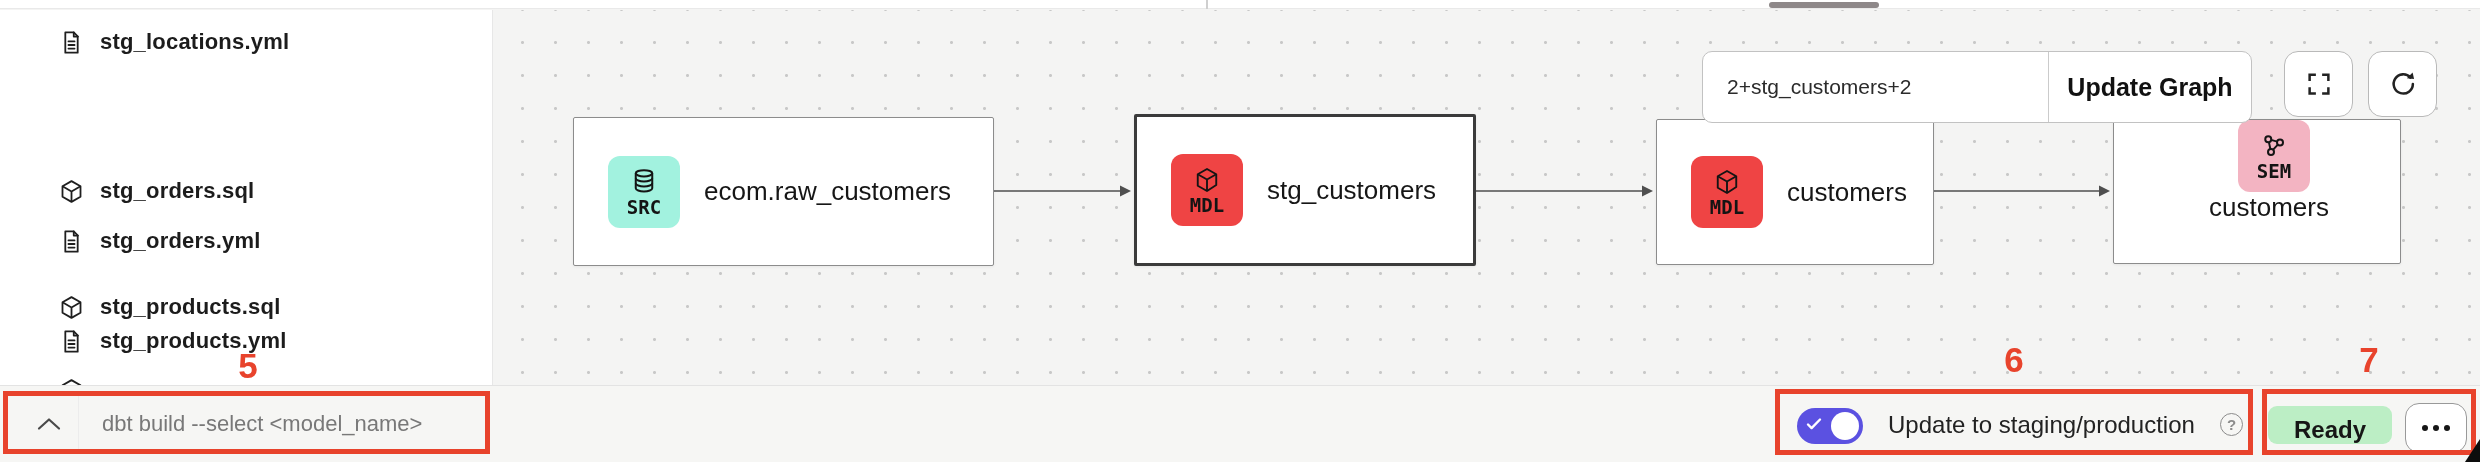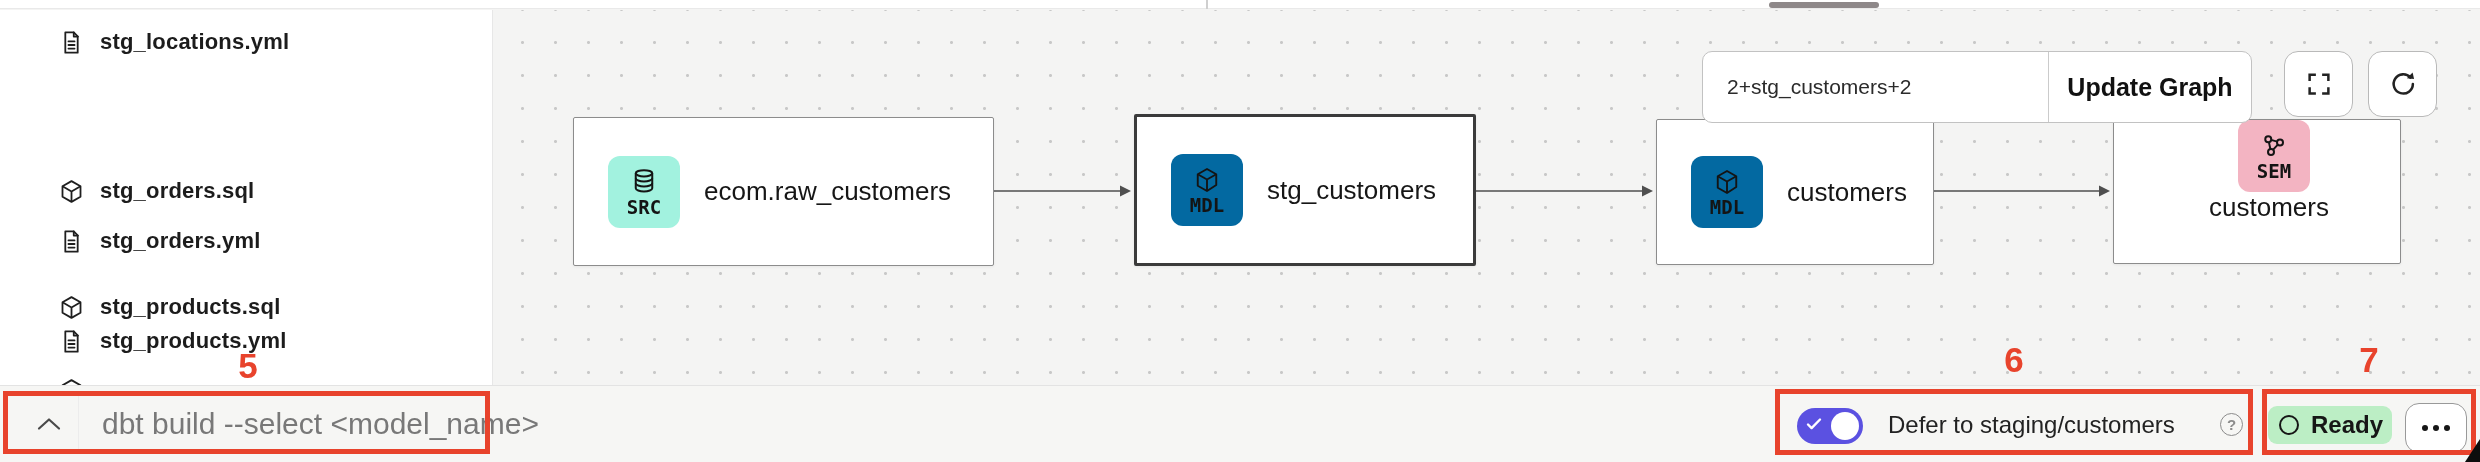--- a/index.html
+++ b/index.html
@@ -30,21 +30,21 @@
     background-image:radial-gradient(circle, #c8c8c8 1.3px, transparent 1.6px);
     background-size:33px 33px; background-position:12px 16px; z-index:1; }
   .edges { position:absolute; left:0; top:0; width:1986px; height:375px; }
 
   .node { position:absolute; background:#fff; border:1.5px solid #8c8c8c; border-radius:2px;
     display:flex; align-items:center; box-shadow:0 1px 3px rgba(0,0,0,0.06); cursor:pointer; }
   .node.selected { border:3px solid #3b3b3b; }
   .badge { width:72px; height:72px; border-radius:12px; margin-left:34px; display:flex;
     flex-direction:column; align-items:center; justify-content:center; gap:1px; flex:none; }
   .badge.src { background:#A2F2DF; }
-  .badge.mdl { background:#0369a1; }
+  .badge.mdl { background:#ef4444; }
   .badge.sem { background:#F3B4C2; }
   .badge .blabel { font-family:"DejaVu Sans Mono", monospace; font-size:19px; font-weight:600;
     color:#141414; line-height:1; }
   .node .nlabel { margin-left:24px; font-size:26px; font-weight:500; color:#161616; }
 
   .node1 { left:79px;  top:107px; width:421px; height:149px; }
   .node2 { left:640px; top:104px; width:342px; height:152px; }
   .node3 { left:1162px;top:109px; width:278px; height:146px; }
   .node4 { left:1619px;top:109px; width:288px; height:145px;flex-direction:column; }
 
@@ -63,38 +63,38 @@
   .fullscreen-btn { left:1790px; }
   .refresh-btn { left:1874px; }
 
   
   .bottom-bar { position:absolute; left:0; top:385px; width:2480px; height:77px;
     background:#F6F6F4; border-top:1px solid #e3e3e3; z-index:10; }
   .chev-btn { position:absolute; left:28px; top:18px; width:42px; height:40px; display:flex;
     align-items:center; justify-content:center; cursor:pointer; }
   .bb-div { position:absolute; left:78px; top:10px; width:1px; height:57px; background:#ececec; }
   .cmd-input { position:absolute; left:102px; top:14px; width:700px; height:48px; border:none;
-    outline:none; background:transparent; font-size:30px; color:#2b2b2b;
+    outline:none; background:transparent; font-size:22px; color:#2b2b2b;
     font-family:"Liberation Sans", sans-serif; }
   .cmd-input::placeholder { color:#787878; opacity:1; }
 
   .toggle { position:absolute; left:1797px; top:22px; width:66px; height:36px;
     background:#5B51E1; border-radius:18px; cursor:pointer; }
   .toggle .knob { position:absolute; right:4px; top:4px; width:28px; height:28px;
     background:#fff; border-radius:50%; }
   .toggle svg { position:absolute; left:9px; top:9px; }
   .defer-label { position:absolute; left:1888px; top:0; height:77px; display:flex;
     align-items:center; font-size:24px; color:#222; }
   .help-icon { position:absolute; left:2220px; top:27px; width:23px; height:23px;
     border:1.6px solid #8b8b8b; border-radius:50%; display:flex; align-items:center;
     justify-content:center; font-size:15px; font-weight:700; color:#8b8b8b; cursor:pointer; }
 
   .ready-pill { position:absolute; left:2268px; top:20px; width:124px; height:38px;
     background:#BCEEC5; border-radius:9px; display:flex; align-items:center;
-    justify-content:center; gap:10px; }
+    justify-content:center; gap:10px;flex-direction:column; }
   .ready-pill .rlabel { font-size:24px; font-weight:600; color:#161616; }
   .more-btn { position:absolute; left:2405px; top:17px; width:62px; height:50px; background:#fff;
     border:1.5px solid #999; border-radius:14px; display:flex; align-items:center;
     justify-content:center; cursor:pointer; }
 
   
   .ann-box { position:absolute; border:5px solid #E8432C; z-index:40; pointer-events:none; }
   .ann-box5 { left:3px;    top:391px; width:487px; height:63px; }
   .ann-box6 { left:1775px; top:389px; width:478px; height:66px; }
   .ann-box7 { left:2262px; top:389px; width:214px; height:66px; }
@@ -262,21 +262,21 @@
     </div>
     <div class="bb-div"></div>
     <input class="cmd-input" type="text" placeholder="dbt build --select &lt;model_name&gt;" style="">
 
     <div class="toggle">
       <svg width="16" height="14" viewBox="0 0 16 14" fill="none" stroke="#fff" stroke-width="2.4" stroke-linecap="round" stroke-linejoin="round">
         <path d="M2 7.5l3.6 3.6L14 2.5"></path>
       </svg>
       <div class="knob"></div>
     </div>
-    <div class="defer-label">Defer to staging/customers</div>
+    <div class="defer-label">Update to staging/production</div>
     <div class="help-icon">
       <span>?</span>
     </div>
 
     <div class="ready-pill">
       <svg width="24" height="24" viewBox="0 0 24 24" fill="none" stroke="#161616" stroke-width="2">
         <circle cx="12" cy="12" r="9"></circle>
       </svg>
       <span class="rlabel">Ready</span>
     </div>

